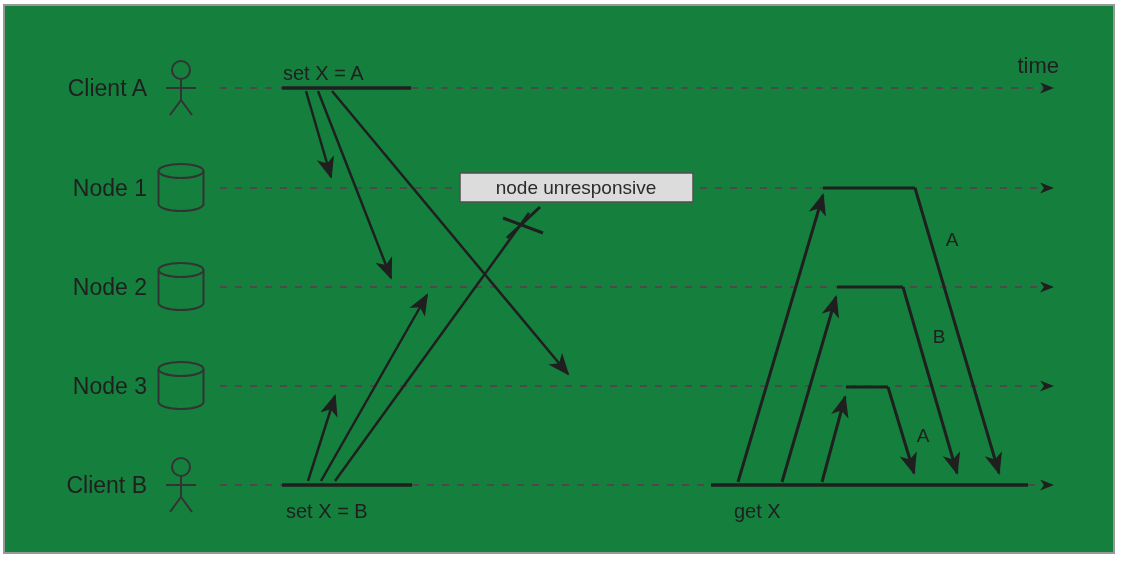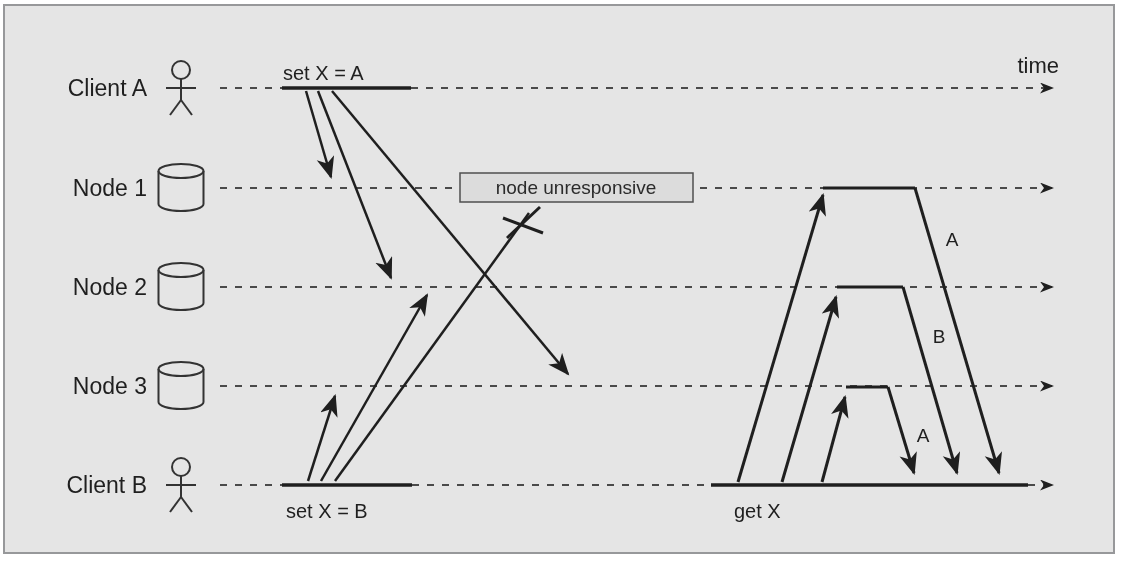--- a/index.html
+++ b/index.html
@@ -8,21 +8,21 @@
     width: 1122px;
     height: 562px;
     background: #ffffff;
     font-family: "Liberation Sans", sans-serif;
   }
   .frame {
     position: absolute;
     left: 3px; top: 4px;
     width: 1112px; height: 550px;
     border: 2px solid #97989a;
-    background: #e5e5e5;
+    background: #15803d;
     box-sizing: border-box;
   }
   svg { position: absolute; left: 0; top: 0; }
   text {
     font-family: "Liberation Sans", sans-serif;
     fill: #1f1f1f;
   }
   .lane-label { font-size: 23px; }
   .annot { font-size: 20px; }
   .time-label { font-size: 22px; }

